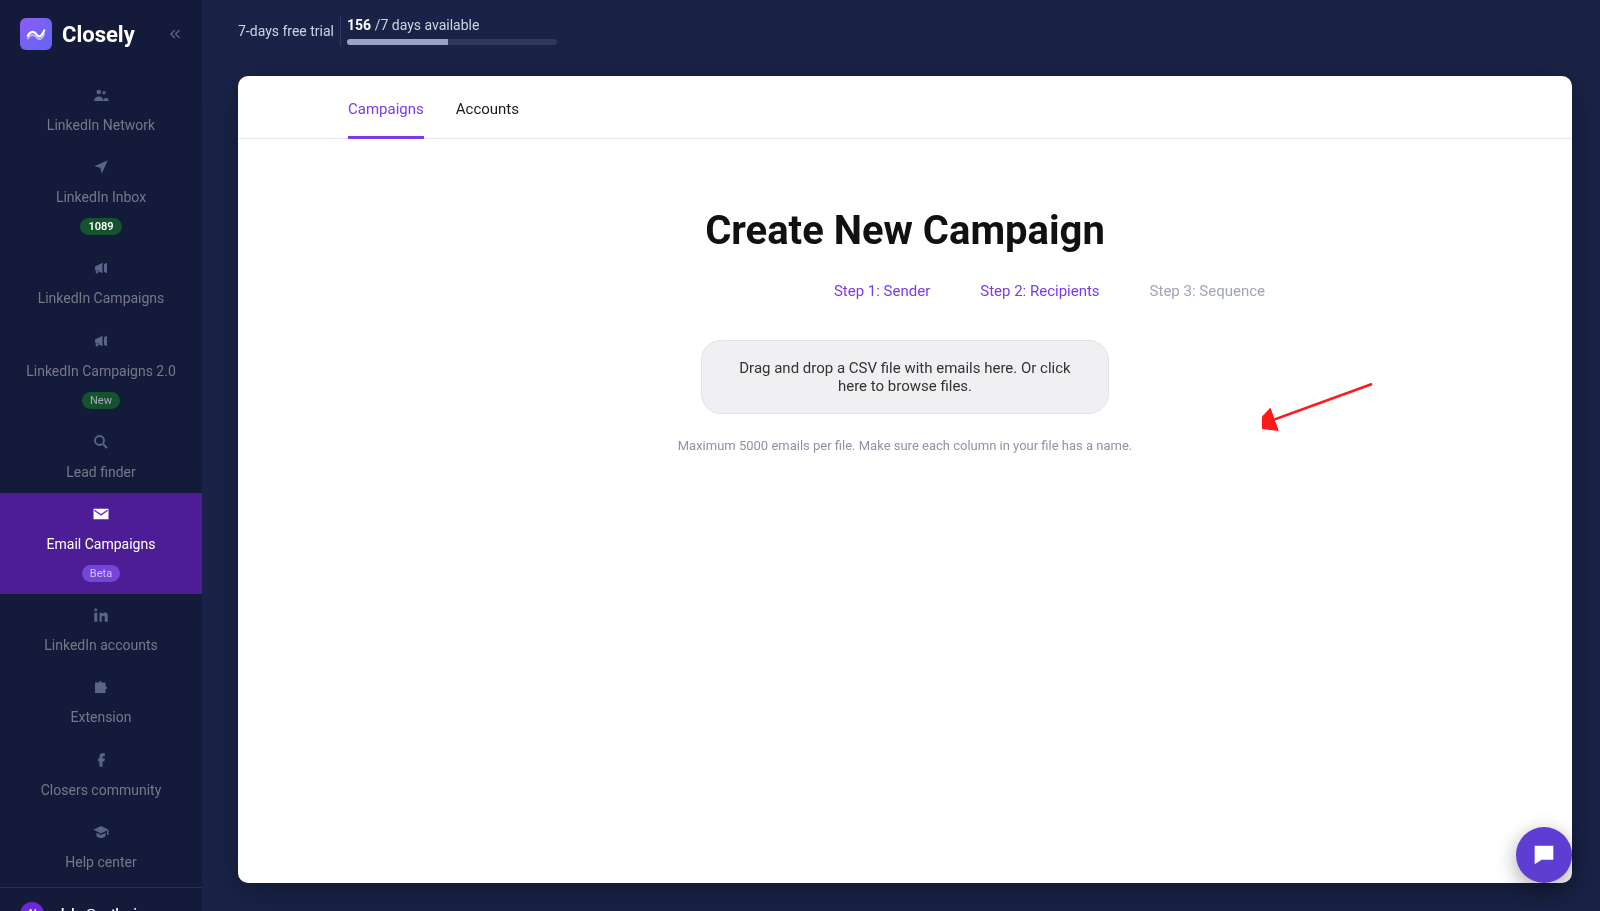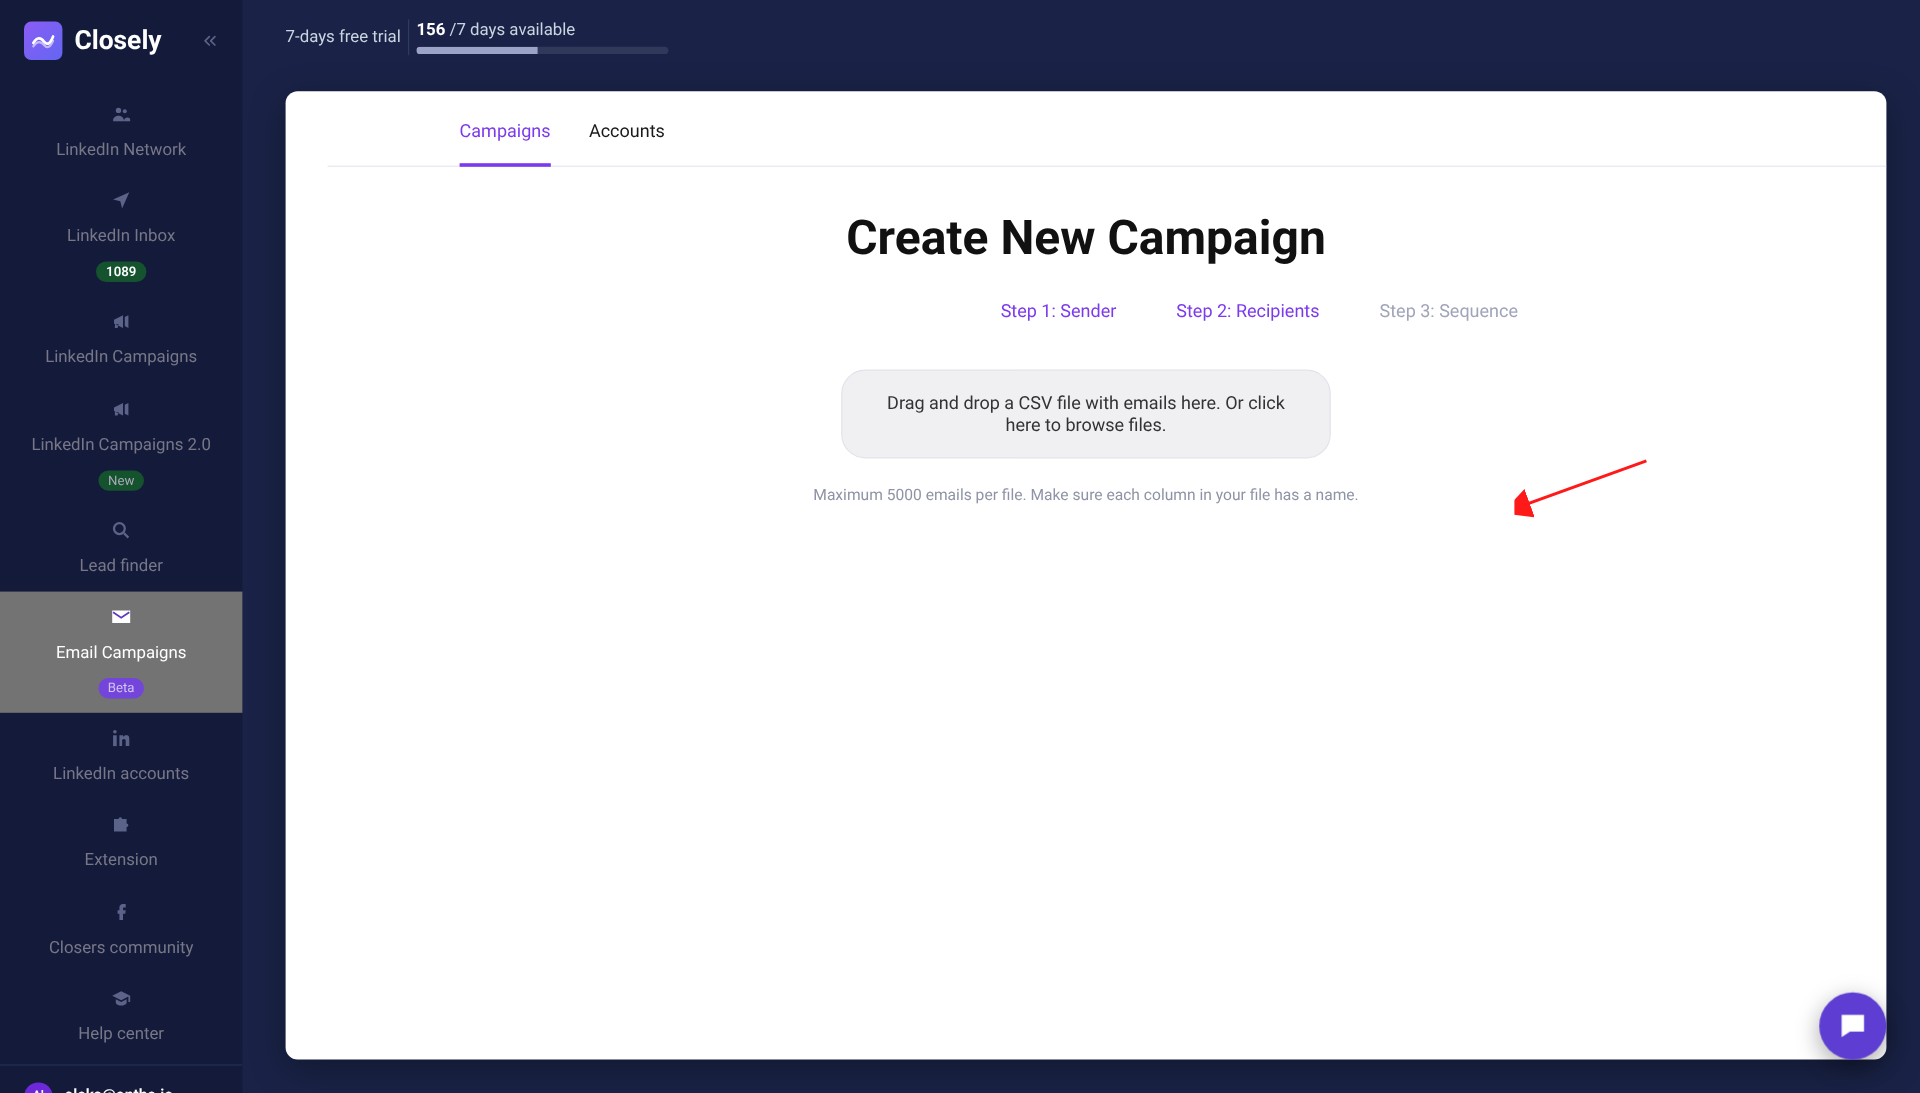--- a/index.html
+++ b/index.html
@@ -6,21 +6,21 @@
 body { width:1600px; height:911px; background:#1a2347; overflow:hidden; display:flex; }
 
 
 .sidebar { width:202px; height:100%; background:#141b3a; display:flex; flex-direction:column; color:#8b92b5; font-size:14px; }
 .logo-row { display:flex; align-items:center; gap:10px; padding:18px 20px; }
 .logo-box { width:32px; height:32px; border-radius:6px; background:linear-gradient(135deg,#8b5cf6,#6366f1); display:flex; align-items:center; justify-content:center; }
 .brand { color:#fff; font-size:22px; font-weight:700; }
 .collapse-icon { margin-left:auto; color:#5b6389; font-size:13px; letter-spacing:-2px; }
 .nav { flex:1; padding-top:6px; }
 .nav-item { display:flex; align-items:center; gap:12px; padding:12px 20px; cursor:pointer; color:#778;flex-direction:column; }
-.nav-item.active { background:#737373; color:#fff; }
+.nav-item.active { background:#4c1d95; color:#fff; }
 .nav-item .icon { width:18px; text-align:center; color:#5b6389; }
 .nav-item.active .icon { color:#fff; }
 .nav-item .label { flex:1; font-size:14px; line-height:1.3; }
 .badge { font-size:11px; padding:2px 8px; border-radius:10px; }
 .badge.pill-purple { background:#14532d; color:#fff; font-weight:600; }
 .badge.pill-dark { background:#14532d; color:#aab; }
 .badge.pill-beta { background:#7345da; color:#d1c4f0; }
 .footer-nav { padding-bottom:8px; }
 .user-row { display:flex; align-items:center; gap:10px; padding:14px 20px; border-top:1px solid #25305a; margin-top:4px; }
 .avatar { width:24px; height:24px; border-radius:50%; background:#6d28d9; color:#fff; font-size:10px; display:flex; align-items:center; justify-content:center; font-weight:600; }
@@ -30,25 +30,25 @@
 .main { flex:1; display:flex; flex-direction:column; }
 .topbar { height:62px; display:flex; align-items:center; padding:0 36px; color:#cbd5e1; }
 .trial-text { font-size:14px; }
 .trial-sep { width:1px; height:30px; background:#2f3a5f; margin:0 6px; }
 .trial-stat { font-size:14px; }
 .trial-stat b { font-weight:700; color:#fff; }
 .progbar { width:210px; height:6px; border-radius:3px; background:#30395a; margin-top:6px; overflow:hidden; }
 .progbar-fill { height:100%; background:#9ba3c7; }
 
 .content-card { flex:1; margin:14px 28px 28px 36px; background:#fff; border-radius:10px; box-shadow:0 8px 30px rgba(0,0,0,.3); display:flex; flex-direction:column; overflow:hidden; }
-.tabs { display:flex; gap:32px; padding:24px 110px 0; border-bottom:1px solid #e6e8f0;margin-left:35px; }
+.tabs { display:flex; gap:32px; padding:24px 110px 0; border-bottom:1px solid #e6e8f0; }
 .tab { font-size:15px; padding-bottom:18px; cursor:pointer; color:#1a1a1a; }
 .tab.active { color:#7c3aed; border-bottom:3px solid #7c3aed; margin-bottom:-1px; }
 
-.center { margin:36px auto 0; width:720px; text-align:center; }
+.center { margin:68px auto 0; width:720px; text-align:center; }
 .title { font-size:40px; font-weight:700; color:#111; margin-bottom:28px; }
 .steps { display:flex; justify-content:flex-end; gap:50px; font-size:15px; margin-bottom:40px; }
 .step.active { color:#7c3aed; }
 .step.inactive { color:#a0a4b8; }
 .dropzone { width:408px; margin:0 auto; background:#f0f0f3; border:1px solid #e2e3ea; border-radius:20px; padding:18px 26px; font-size:15px; color:#333; cursor:pointer; }
 .hint { margin-top:24px; font-size:13px; color:#8e93a6; }
 
 
 .arrow { position:absolute; left:1024px; top:300px; pointer-events:none; }
 

